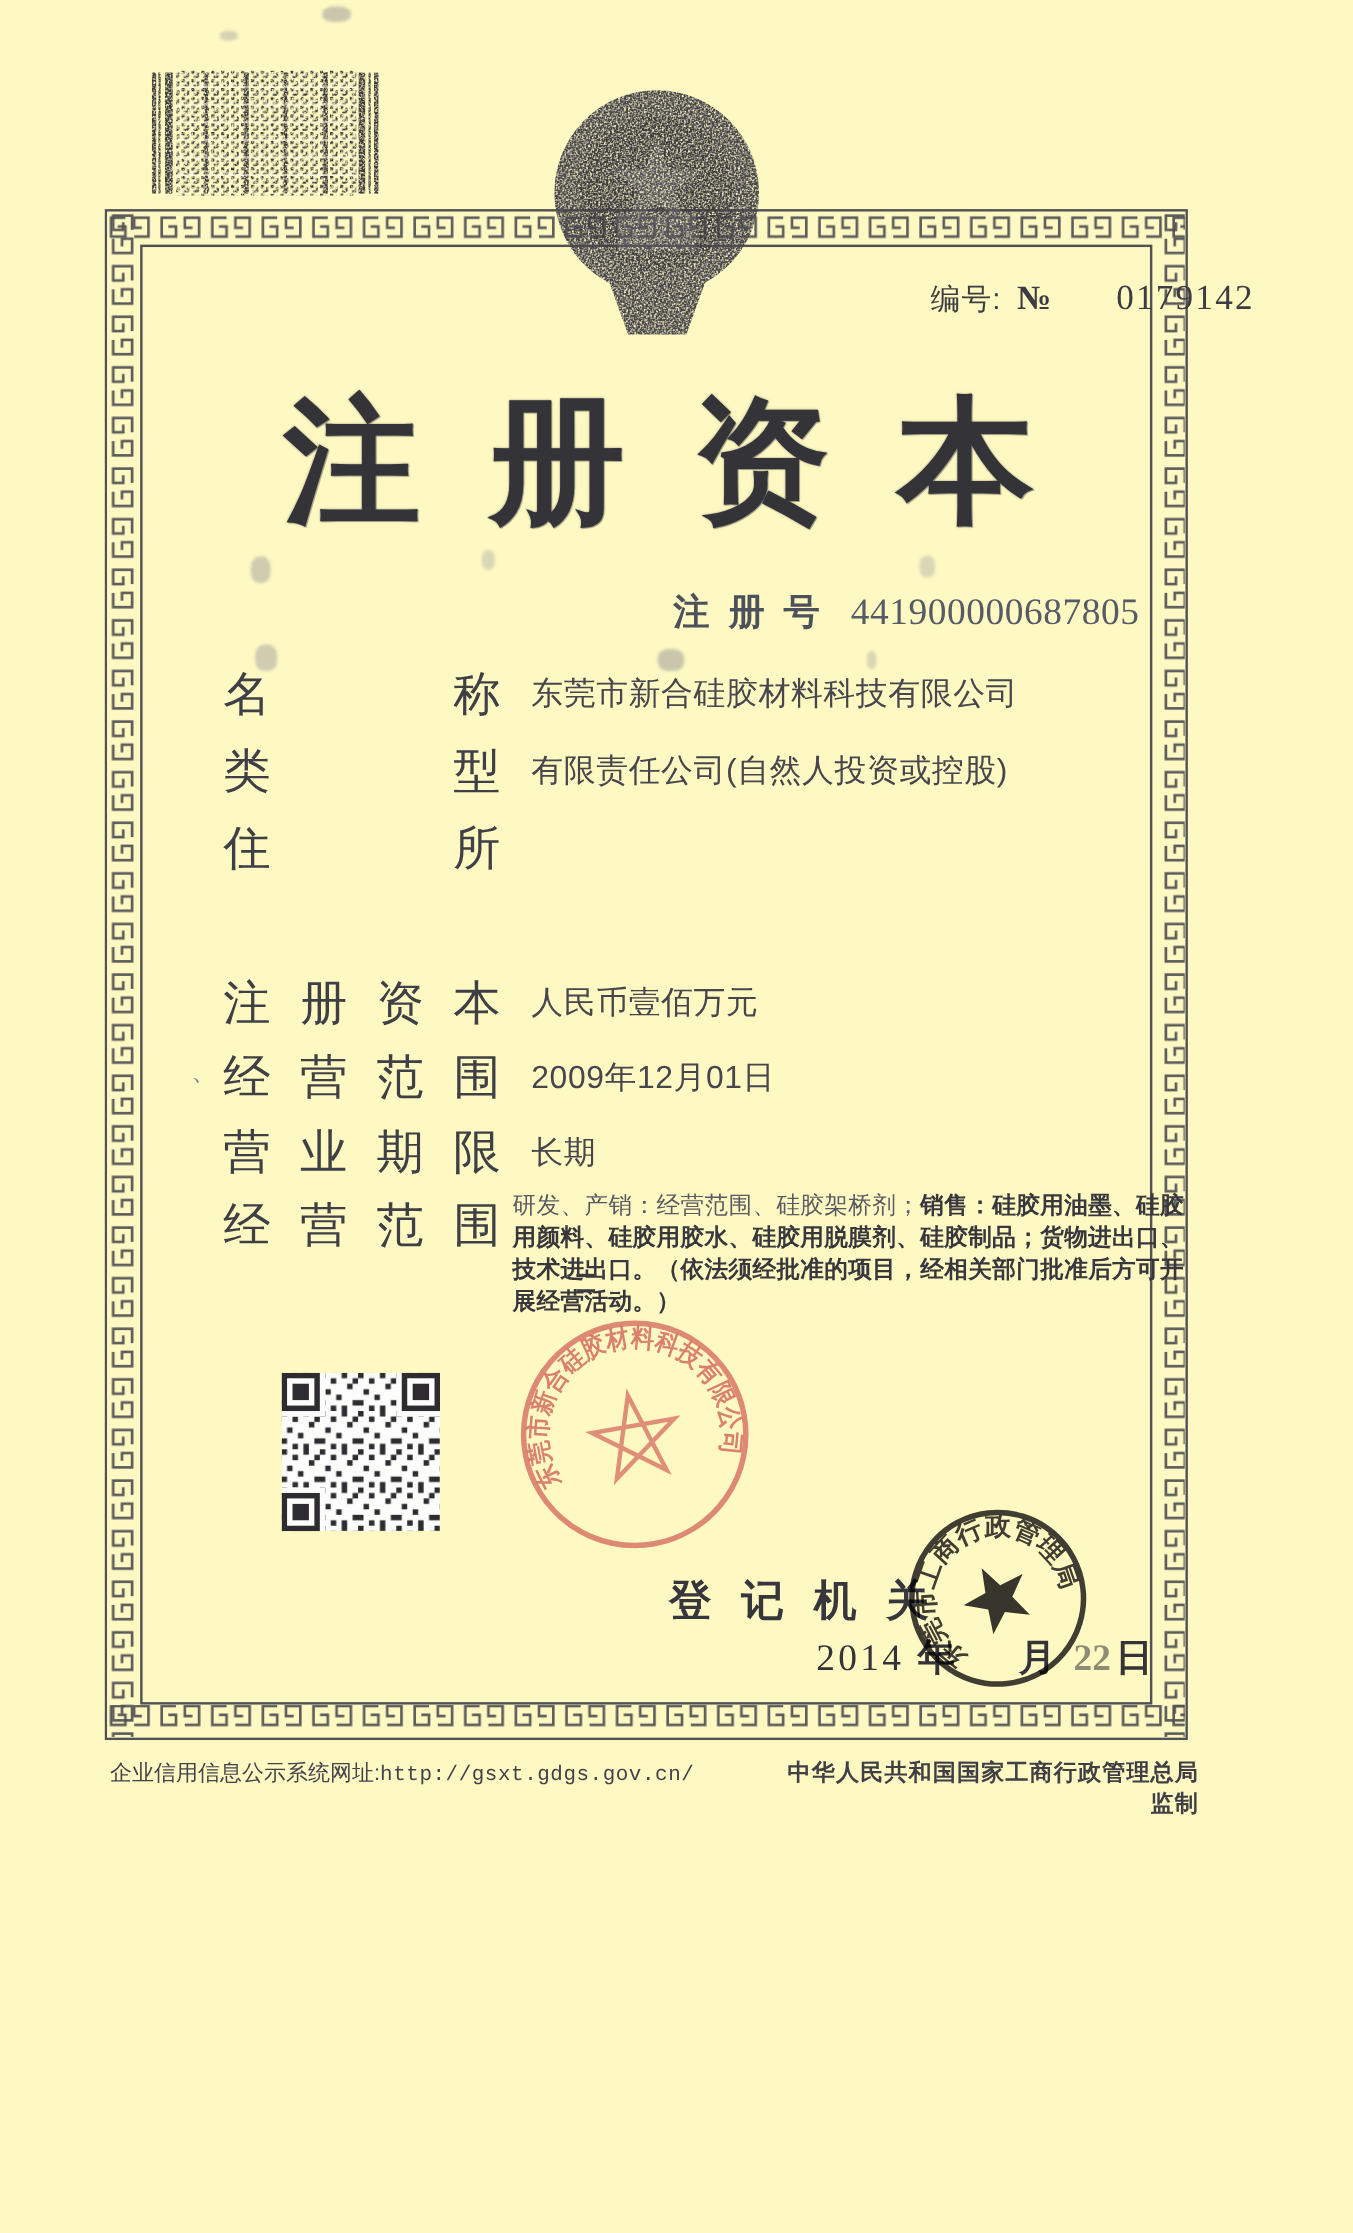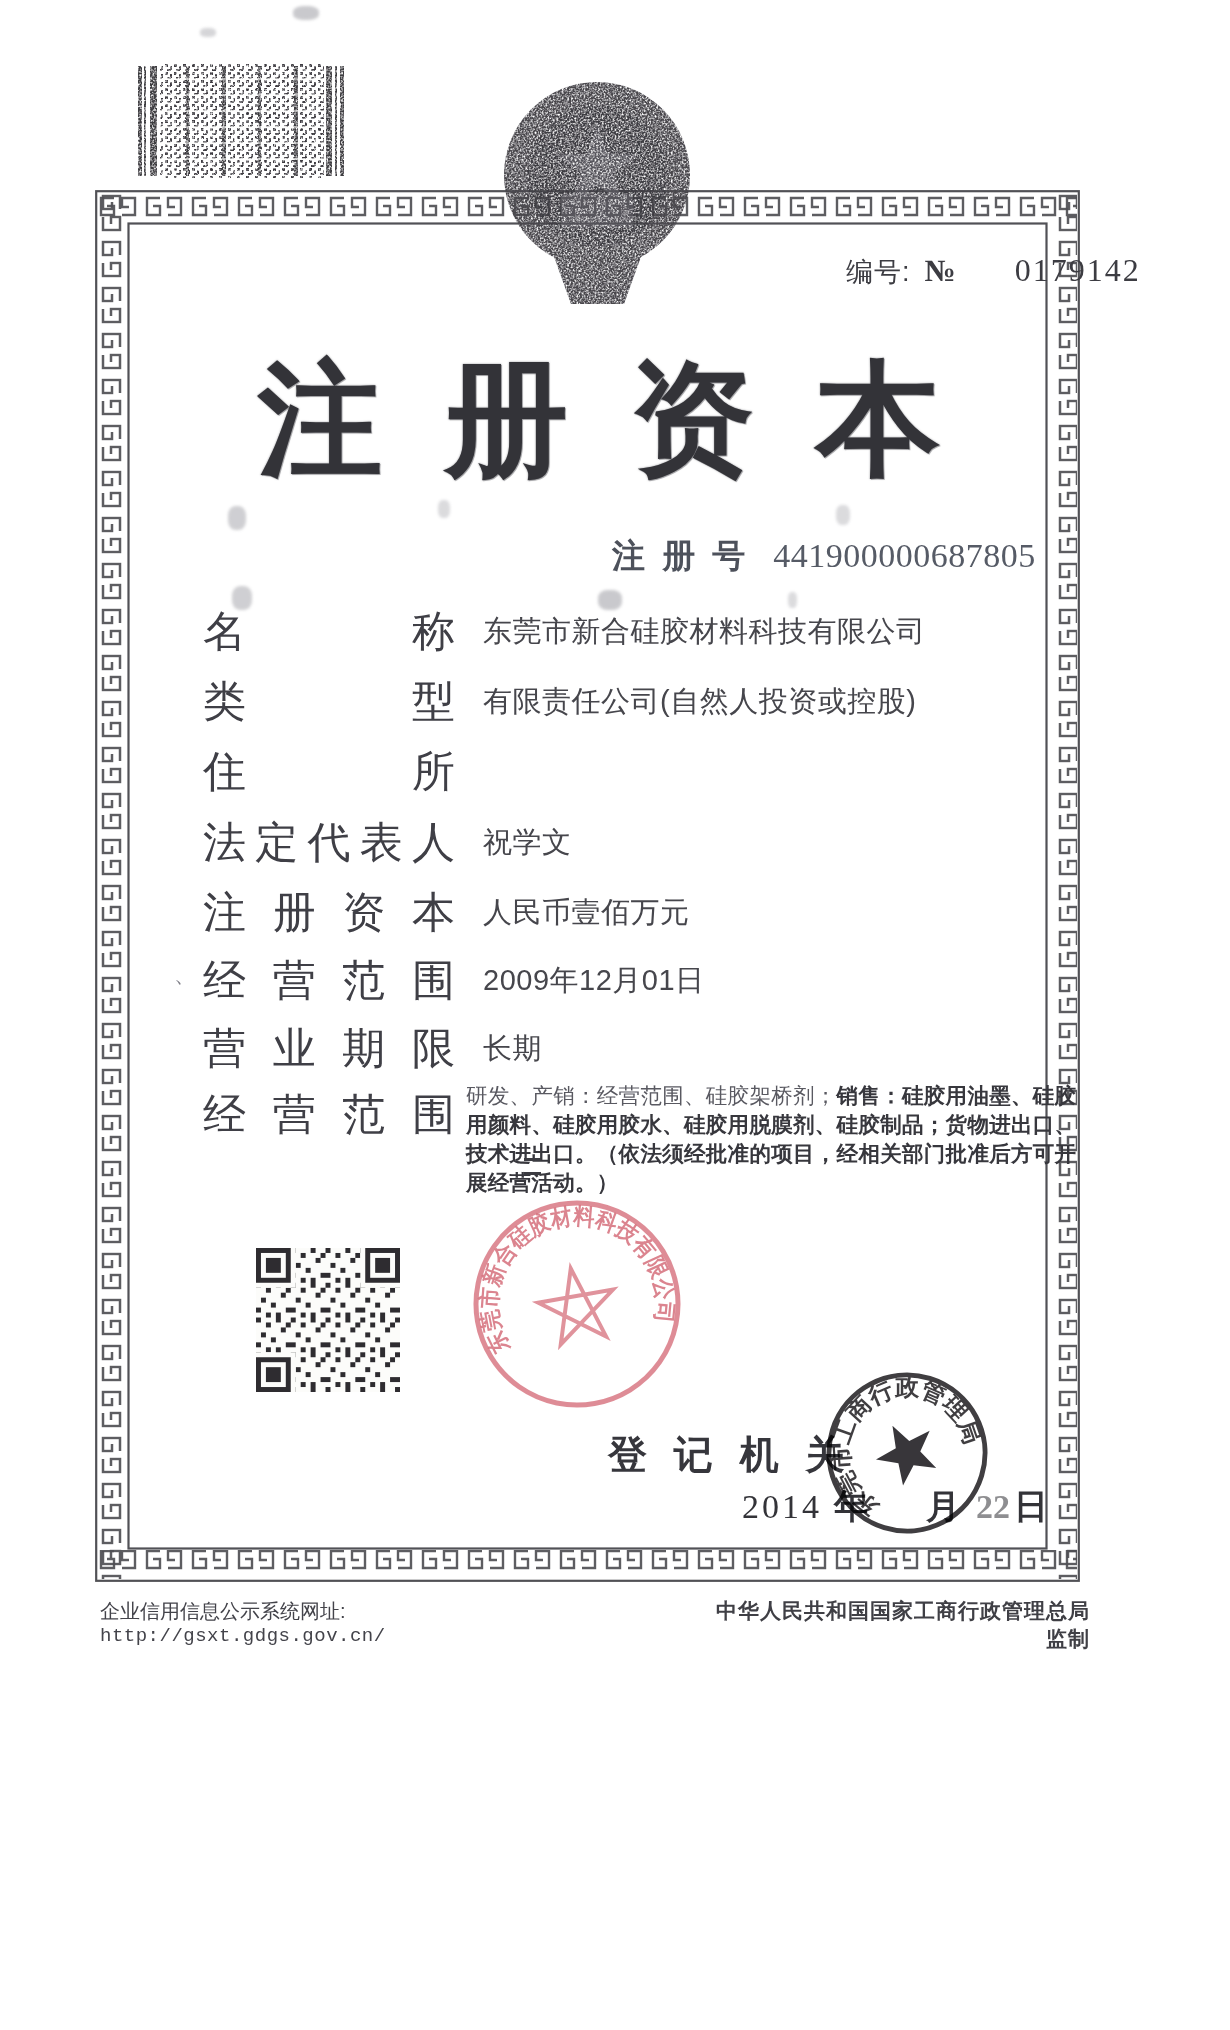--- a/index.html
+++ b/index.html
@@ -1,16 +1,16 @@
 <!DOCTYPE html>
 <html><head>
 <meta charset="utf-8">
 <style>
   html,body{margin:0;padding:0;background:#e8e8e6;}
-  #doc{position:relative;width:1230px;height:2030px;background:#ffffff;overflow:hidden;
+  #doc{position:relative;width:1230px;height:2030px;background:#fef9c3;overflow:hidden;
        font-family:"Liberation Sans",sans-serif;color:#3b3b41;}
 
   
   #frame-svg{position:absolute;left:95px;top:190px;z-index:1;}
 
   
   #barcode{position:absolute;left:138px;top:64px;z-index:2;}
   #emblem{position:absolute;left:495px;top:76px;z-index:2;}
   #qrcode{position:absolute;left:256px;top:1248px;z-index:3;}
 
@@ -47,21 +47,21 @@
   #dateline .u1{font-weight:700;margin-left:12px;}
   #dateline .u2{font-weight:700;margin-left:58px;}
   #dateline .dd{font-family:"Liberation Serif",serif;margin-left:16px;opacity:.55;font-weight:bold;}
   #dateline .u3{font-weight:700;margin-left:4px;}
 
   
   #company-seal{position:absolute;left:453px;top:1178px;z-index:6;mix-blend-mode:multiply;opacity:.82;}
   #registry-seal{position:absolute;left:814px;top:1360px;z-index:6;mix-blend-mode:multiply;opacity:.9;}
 
   
-  #footer-left{position:absolute;left:100px;top:1598px;z-index:4;font-size:20px;color:#43434a;display:flex;align-items:baseline;flex-direction:column;}
+  #footer-left{position:absolute;left:100px;top:1598px;z-index:4;font-size:20px;color:#43434a;display:flex;align-items:baseline;}
   #footer-left .url{font-family:"Liberation Mono",monospace;font-size:19px;letter-spacing:0.5px;}
   #footer-right{position:absolute;left:700px;top:1597px;width:390px;text-align:right;z-index:4;
                 font-size:21px;letter-spacing:1px;color:#3f3f45;font-weight:bold;}
 
   
   .smudge{position:absolute;background:#8a8a92;border-radius:40%;filter:blur(1.5px);z-index:3;}
   #art-eq{position:absolute;left:524px;top:1158px;width:17px;height:11px;z-index:4;
           border-top:3px solid #3c3c42;border-bottom:3px solid #3c3c42;}
   #art-comma{position:absolute;left:174px;top:960px;width:9px;height:14px;z-index:3;
              color:#7d7d86;font-size:22px;}
@@ -151,24 +151,20 @@
     <div class="flabel">名称</div>
     <div class="fvalue">东莞市新合硅胶材料科技有限公司</div>
   </div>
   <div class="row" style="top:677px">
     <div class="flabel">类型</div>
     <div class="fvalue">有限责任公司(自然人投资或控股)</div>
   </div>
   <div class="row" style="top:747px">
     <div class="flabel">住所</div>
   </div>
-  <div class="row" style="top:818px">
-    <div class="flabel">法定代表人</div>
-    <div class="fvalue">祝学文</div>
-  </div>
   <div class="row" style="top:888px">
     <div class="flabel">注册资本</div>
     <div class="fvalue">人民币壹佰万元</div>
   </div>
   <div class="row" style="top:956px">
     <div class="flabel">经营范围</div>
     <div class="fvalue">2009年12月01日</div>
   </div>
   <div class="row" style="top:1024px">
     <div class="flabel">营业期限</div>

